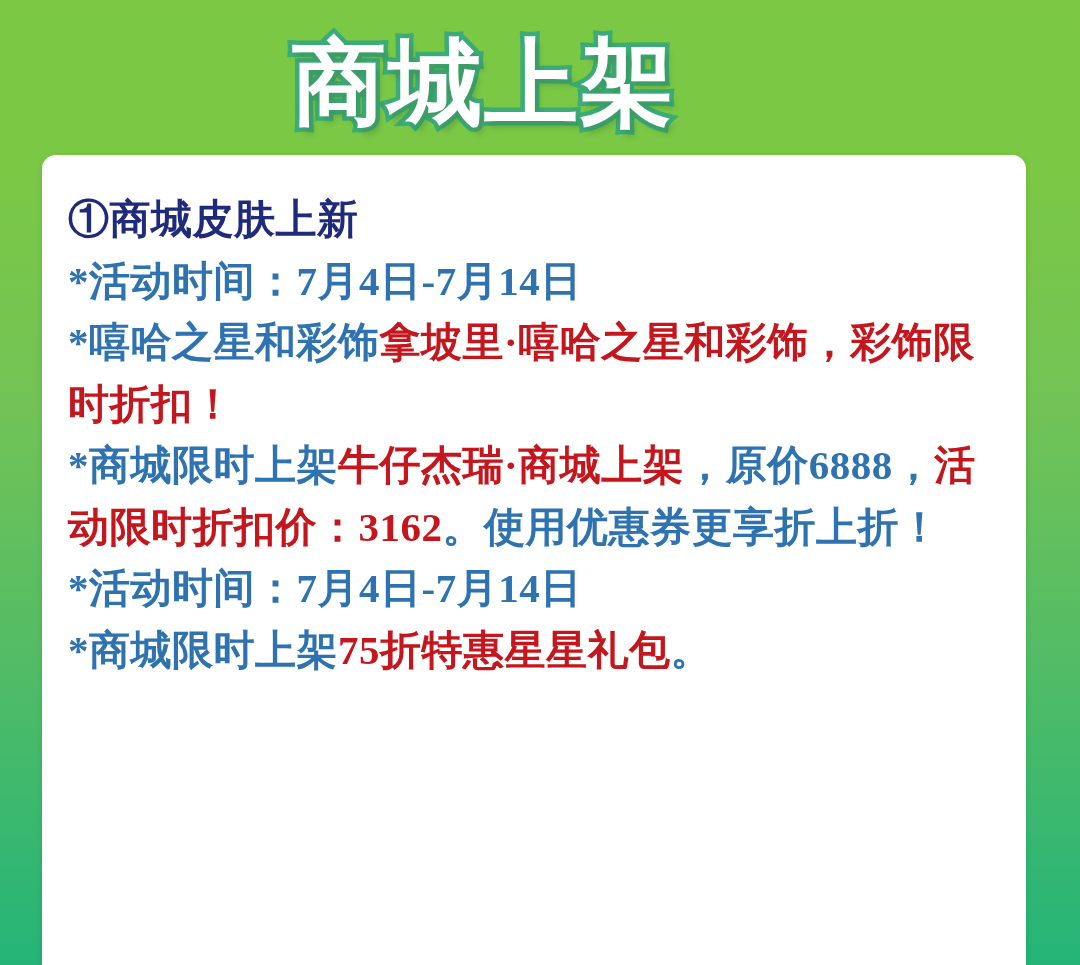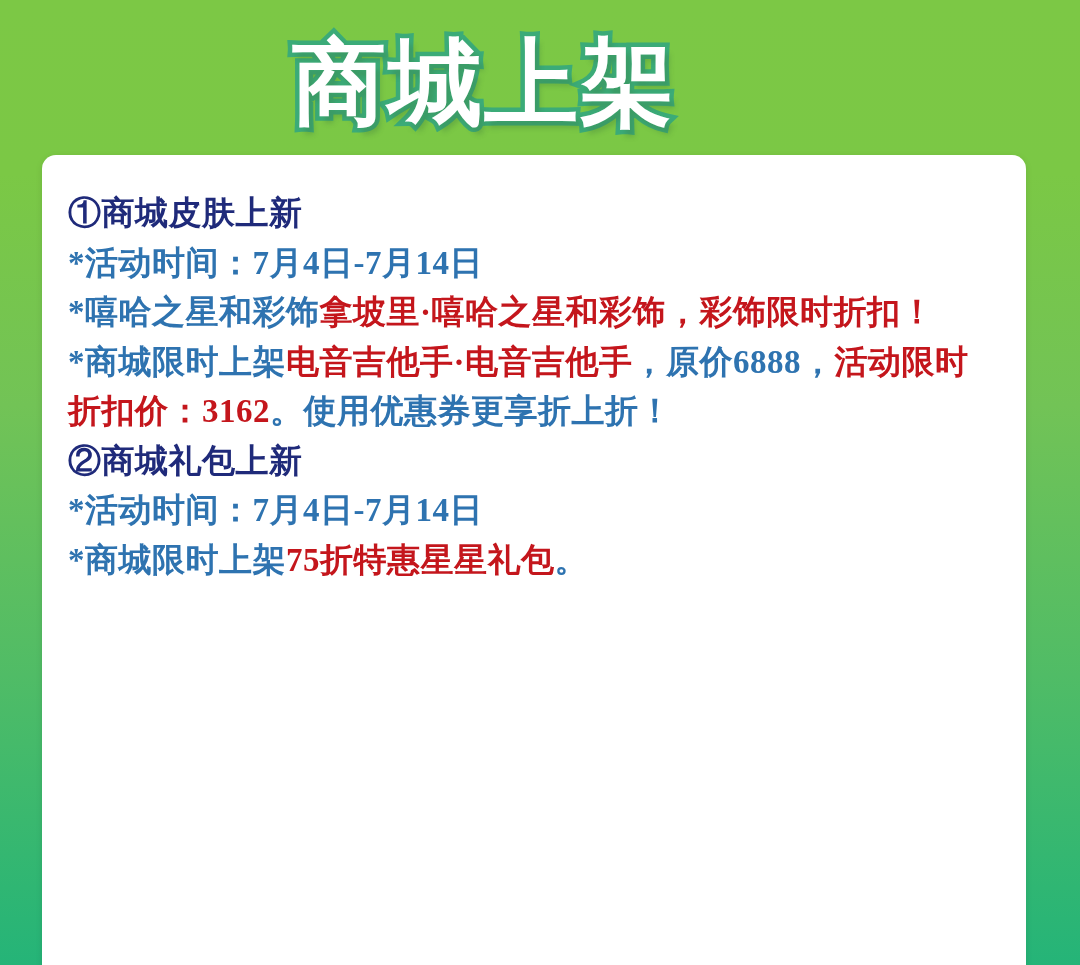--- a/index.html
+++ b/index.html
@@ -63,21 +63,21 @@
     border-radius: 14px 14px 0 0;
     box-shadow: 0 2px 7px rgba(0, 0, 0, 0.10);
     box-sizing: border-box;
     padding: 34px 26px 0 26px;
     overflow: hidden;
   }
 
   .body-text {
     font-family: "Liberation Serif", "DejaVu Serif", serif;
     font-weight: bold;
-    font-size: 33px;
+    font-size: 41px;
     line-height: 1.50;
     color: #2e73b0;
     letter-spacing: 0.5px;
     text-align: left;
   }
 
   .para {
     margin: 0;
   }
 
@@ -111,24 +111,23 @@
 
       <p class="para">
         <span class="seg blue">*活动时间：7月4日-7月14日</span>
       </p>
 
       <p class="para">
         <span class="seg blue">*嘻哈之星和彩饰</span><span class="seg red">拿坡里·嘻哈之星和彩饰，彩饰限时折扣！</span>
       </p>
 
       <p class="para">
-        <span class="seg blue">*商城限时上架</span><span class="seg red">电音吉他手·电音吉他手</span><span class="seg blue">，原价6888，</span><span class="seg red">活动限时折扣价：3162</span><span class="seg blue">。使用优惠券更享折上折！</span>
+        <span class="seg blue">*商城限时上架</span><span class="seg red">牛仔杰瑞·商城上架</span><span class="seg blue">，原价6888，</span><span class="seg red">活动限时折扣价：3162</span><span class="seg blue">。使用优惠券更享折上折！</span>
       </p>
 
-      <p class="para heading">②商城礼包上新</p>
 
       <p class="para">
         <span class="seg blue">*活动时间：7月4日-7月14日</span>
       </p>
 
       <p class="para">
         <span class="seg blue">*商城限时上架</span><span class="seg red">75折特惠星星礼包</span><span class="seg blue">。</span>
       </p>
 
     </div>

